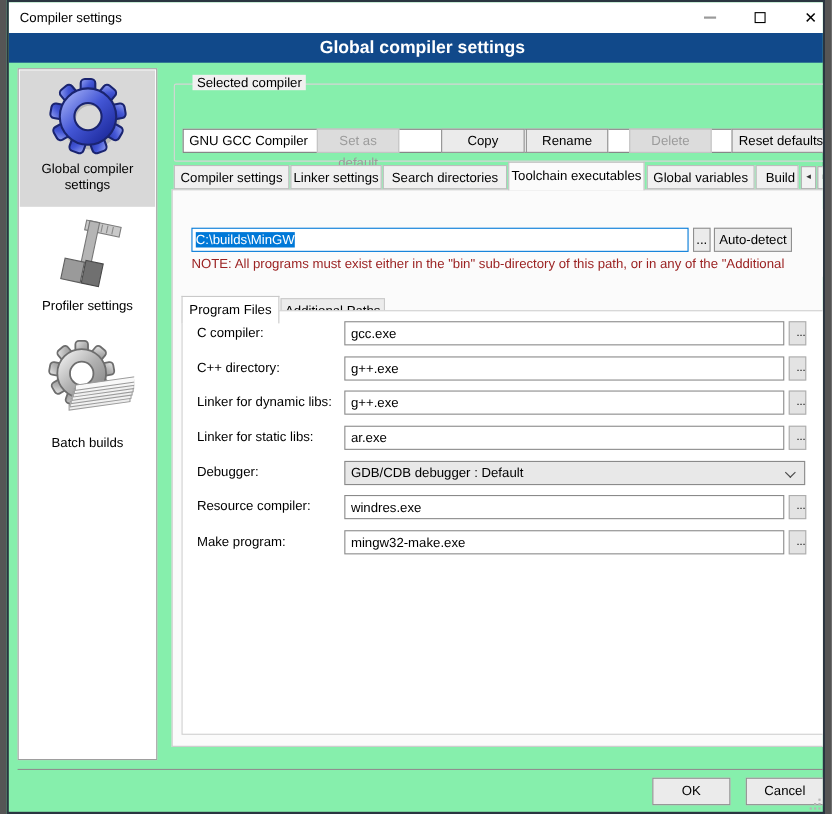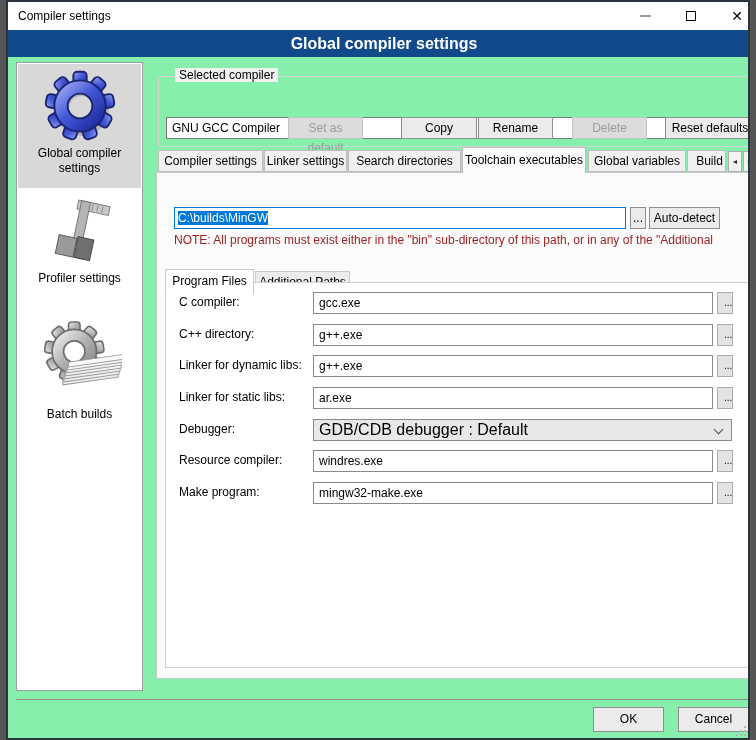--- a/index.html
+++ b/index.html
@@ -19,21 +19,21 @@
   
   .banner{position:absolute;left:0;top:28px;width:752px;height:27px;background:#11498a;
           color:#fff;font-size:16px;font-weight:bold;text-align:center;line-height:27px;}
   
   .sidebar{position:absolute;left:8px;top:60px;width:127px;height:629px;background:#fff;border:1px solid #9e9e9e;}
   .side-item{position:absolute;left:1px;width:123px;text-align:center;cursor:pointer;}
   .side-item .lbl{font-size:12px;color:#000;line-height:1.25;padding:2px 4px;}
   .side-item.selected{background:#d8d8d8;}
   .si-1{top:1px;height:124px;}
   .si-2{top:130px;height:118px;}
-  .si-3{top:252px;height:150px;}
+  .si-3{top:240px;height:150px;}
   .side-item svg{display:block;margin:4px auto 0 auto;}
   
   .groupbox{position:absolute;border:1px solid #d5d5d5;border-radius:2px;}
   .grouplegend{position:absolute;font-size:12px;color:#000;padding:0 4px;background:#f0f0f0;}
   .g1{left:150px;top:74px;width:598px;height:71px;}
   .g1-legend{left:167px;top:66px;}
   .g2{left:157px;top:188px;width:584px;height:62px;background:#fbfbfb;}
   .g2-legend{left:165px;top:180px;background:#fbfbfb;}
   .combobox{position:absolute;height:22px;background:#fff;border:1px solid #7a7a7a;
             font-size:12px;line-height:20px;padding-left:5px;cursor:default;margin-top:28px;}
@@ -78,21 +78,21 @@
   .it1{left:157px;width:89px;}
   .it2{left:247px;width:95px;}
   .innerpanel{position:absolute;left:157px;top:280px;width:584px;height:386px;background:#fff;border:1px solid #cfcfcf;z-index:3;}
   .row{position:absolute;left:0;width:584px;height:22px;}
   .row .rlbl{position:absolute;left:13px;top:3px;font-size:12px;color:#000;}
   .row .rinput{position:absolute;left:147px;width:400px;height:22px;background:#fff;border:1px solid #8a8a8a;
                font-size:12px;line-height:20px;padding-left:5px;cursor:text;}
   .row .rbrowse{position:absolute;left:551px;top:0;width:16px;height:22px;background:#e3e3e3;border:1px solid #adadad;
                font-size:10px;line-height:18px;text-align:center;cursor:pointer;}
   .row .rselect{position:absolute;left:147px;width:419px;height:22px;background:#e8e8e8;border:1px solid #8a8a8a;
-               font-size:16px;line-height:20px;padding-left:5px;cursor:default;}
+               font-size:12px;line-height:20px;padding-left:5px;cursor:default;}
   .row .chev{position:absolute;right:9px;top:6px;width:7px;height:7px;
             border-right:1.6px solid #4a4a4a;border-bottom:1.6px solid #4a4a4a;transform:rotate(45deg);}
   
   .divider{position:absolute;left:8px;top:697px;width:740px;height:1px;background:#8f8f8f;}
   .b-ok{left:585px;top:705px;width:71px;height:25px;line-height:23px;}
   .b-cancel{left:670px;top:705px;width:71px;height:25px;line-height:23px;}
   .grip{position:absolute;right:2px;bottom:2px;width:10px;height:10px;cursor:nwse-resize;}
   .grip i{position:absolute;width:2px;height:2px;background:#b5b5b5;}
 </style>
 </head>

